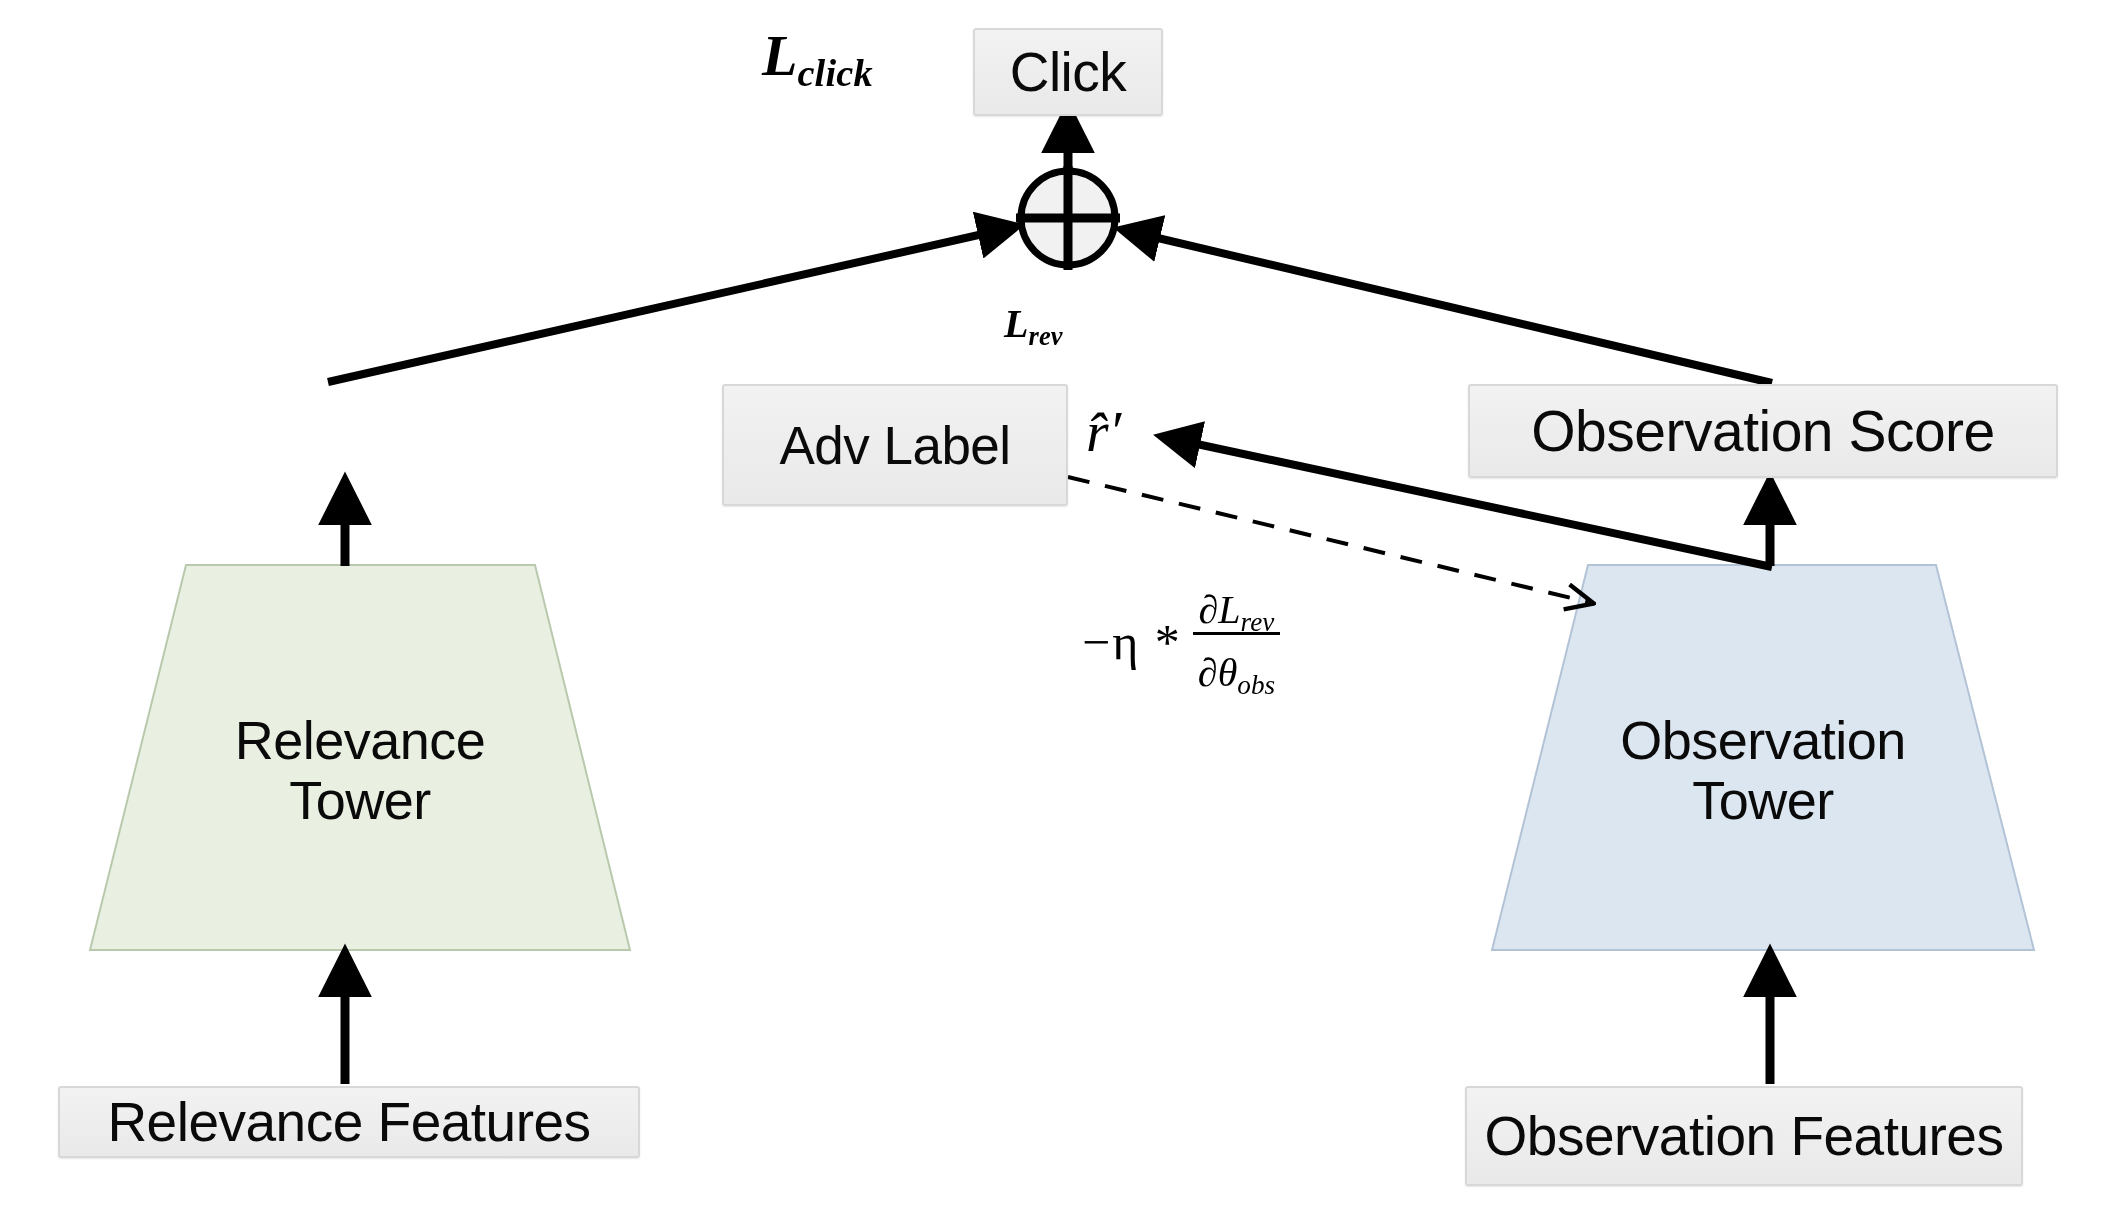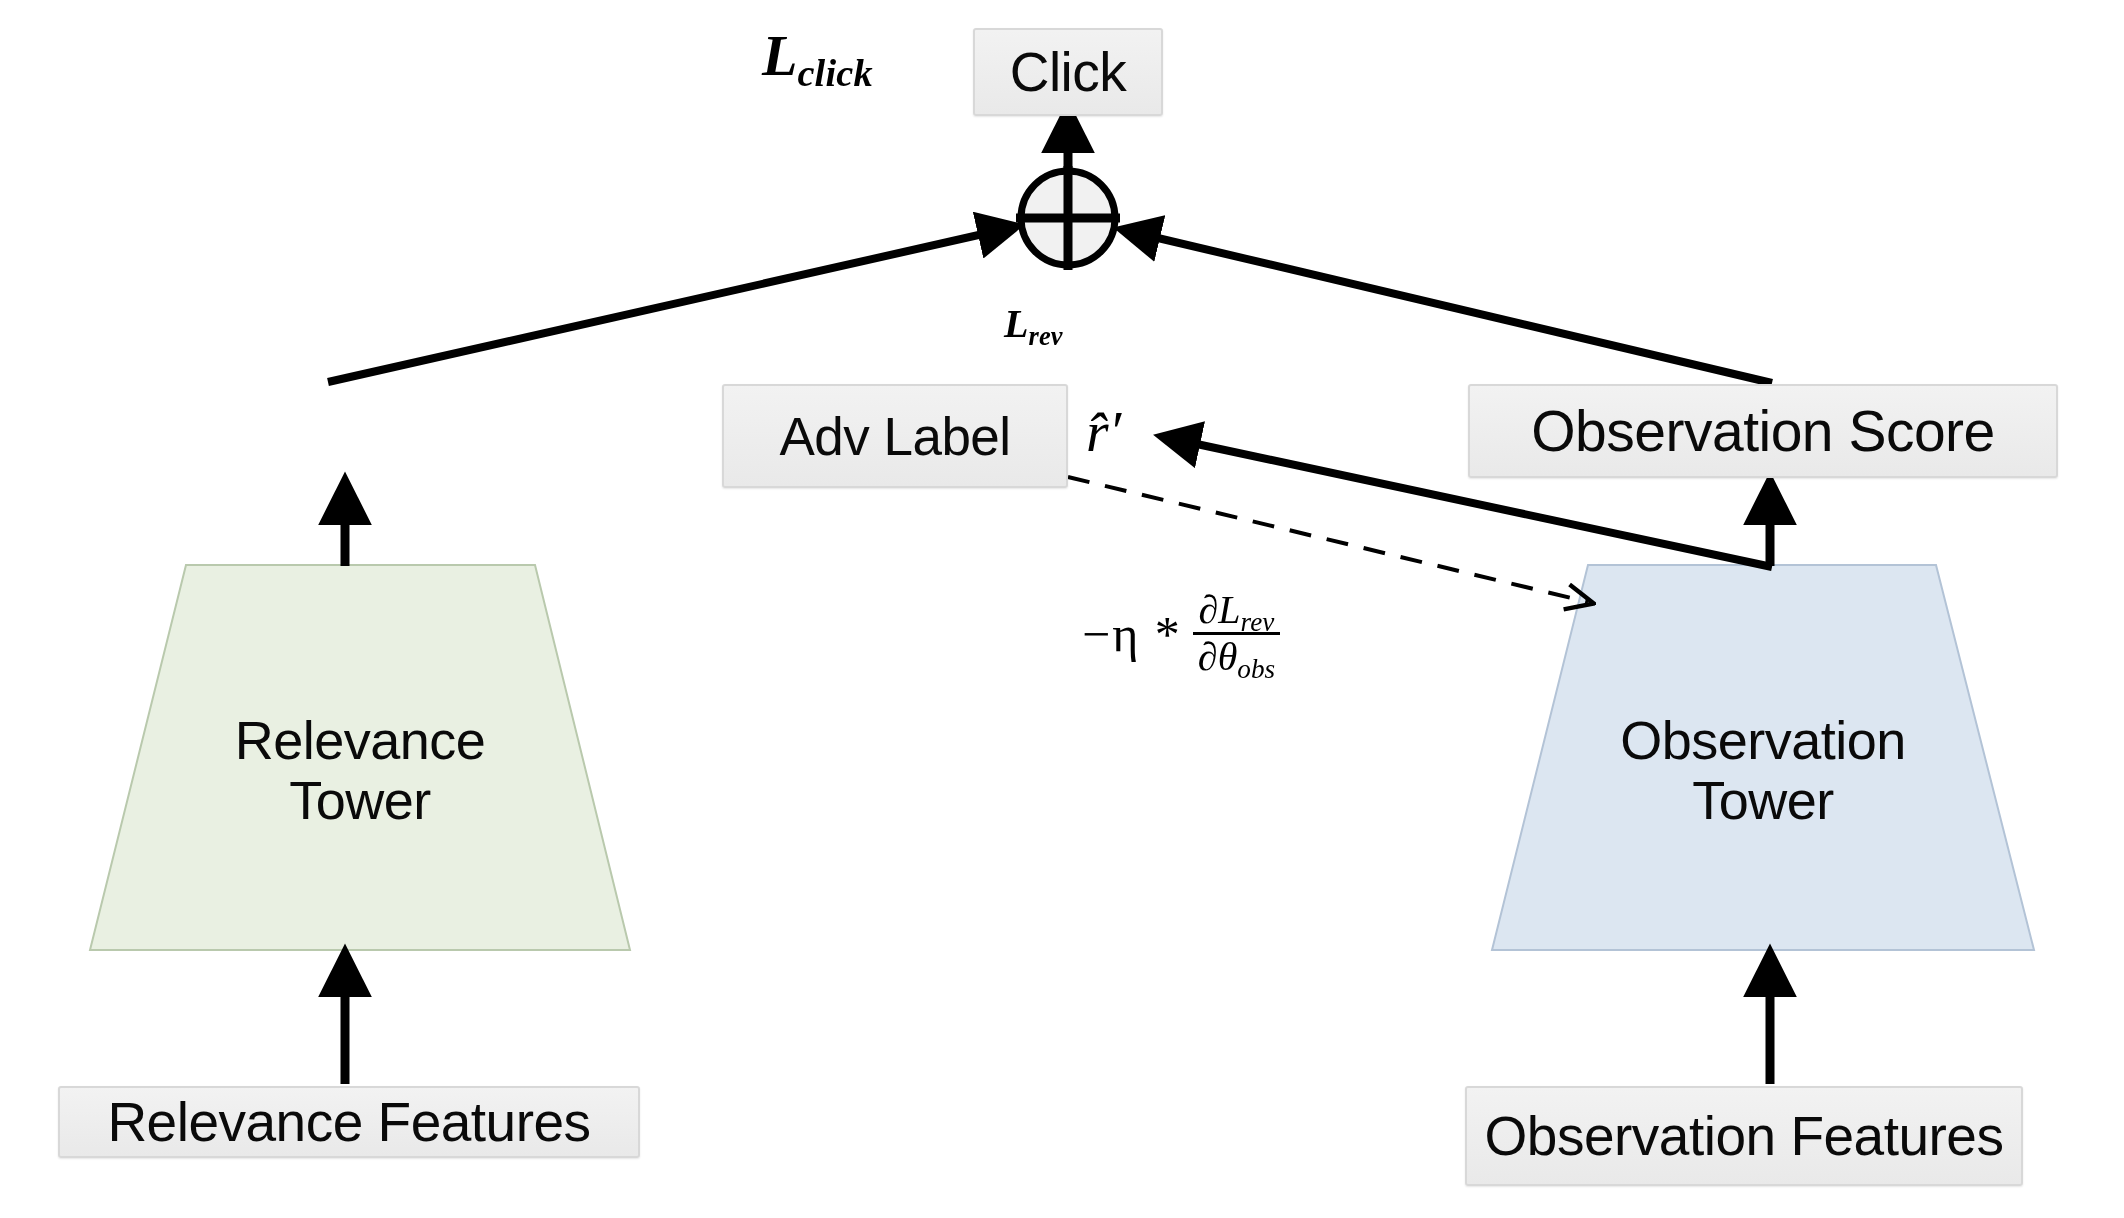--- a/index.html
+++ b/index.html
@@ -75,20 +75,21 @@
     font-size: 50px;
     font-style: normal;
     padding-right: 10px;
     letter-spacing: 2px;
   }
   .frac {
     display: inline-flex;
     flex-direction: column;
     align-items: center;
     line-height: 1.05;
+    gap: 16px;
   }
   .frac .num, .frac .den {
     font-size: 40px;
     padding: 1px 6px;
     white-space: nowrap;
   }
   .frac .num { border-bottom: 3px solid #000; }
   .frac .sub {
     font-size: 0.68em;
     position: relative;
@@ -162,21 +163,21 @@
     <line x1="1772" y1="567" x2="1164" y2="437" stroke="#000000" stroke-width="8" marker-end="url(#arrowhead)"></line>
 
     <line x1="1068" y1="477" x2="1588" y2="602" stroke="#000000" stroke-width="4" stroke-dasharray="22 16" marker-end="url(#arrowhead-thin)"></line>
   </svg>
 
   <div class="node-box" style="left:973px; top:28px; width:190px; height:88px; font-size:55px;">
     <span>Click</span>
   </div>
 
 
-  <div class="node-box" style="left:722px; top:384px; width:346px; height:104px; font-size:53px;">
+  <div class="node-box" style="left:722px; top:384px; width:346px; height:122px; font-size:53px;">
     <span>Adv Label</span>
   </div>
 
   <div class="node-box" style="left:1468px; top:384px; width:590px; height:94px; font-size:57px;">
     <span>Observation Score</span>
   </div>
 
   <div class="node-box" style="left:58px; top:1086px; width:582px; height:72px; font-size:55px;">
     <span>Relevance Features</span>
   </div>

